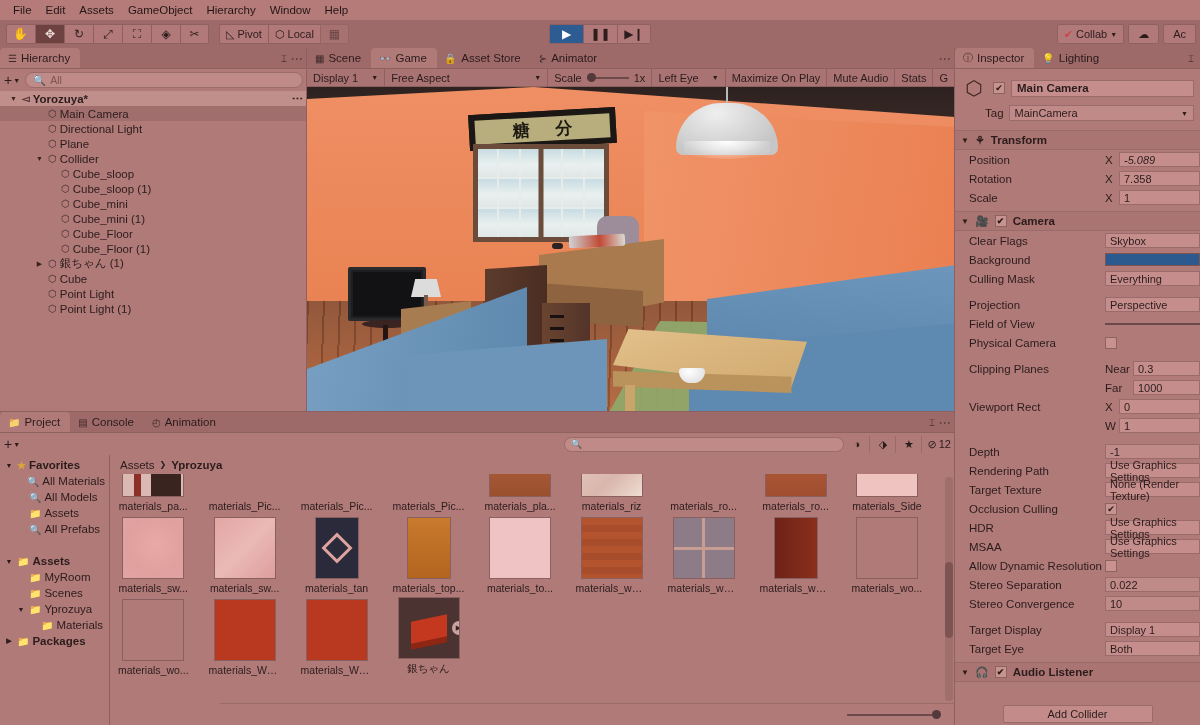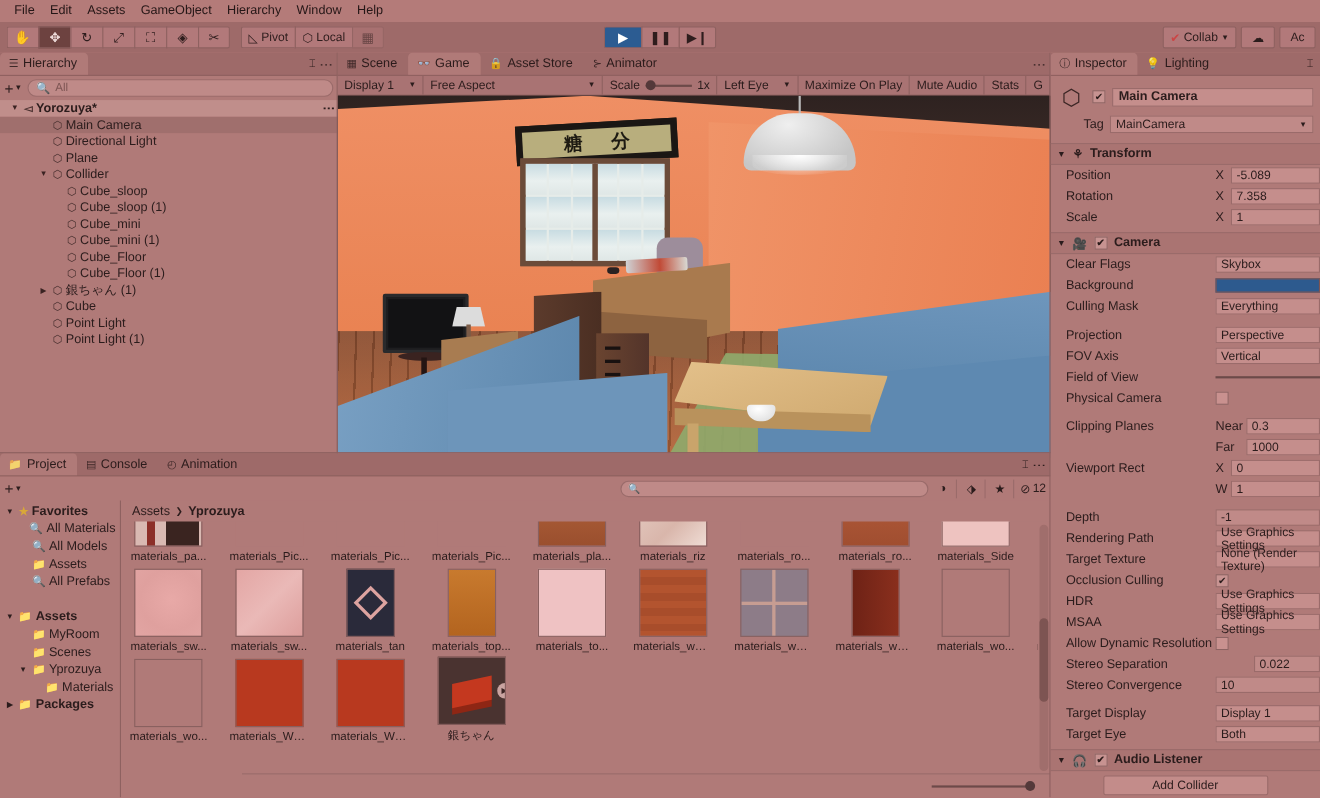--- a/index.html
+++ b/index.html
@@ -818,21 +818,21 @@
 
     <div id="components">
         <div class="comp-header">
           <span class="arrow">▼</span>
           <span style="font-size: 11px;">⚘</span>
           <span>Transform</span>
         </div>
         <div class="prop">
           <span class="pname">Position</span>
           <span class="axis">X</span>
-          <span class="field" style="margin-right: 0px;">-5.089</span>
+          <span class="field" style="margin-right: 0px; font-style: italic;">-5.089</span>
         </div>
         <div class="prop">
           <span class="pname">Rotation</span>
           <span class="axis">X</span>
           <span class="field" style="margin-right: 0px;">7.358</span>
         </div>
         <div class="prop">
           <span class="pname">Scale</span>
           <span class="axis">X</span>
           <span class="field" style="margin-right: 0px;">1</span>
@@ -854,24 +854,20 @@
         <div class="prop">
           <span class="pname">Culling Mask</span>
           <span class="field" style="margin-right: 0px;">Everything</span>
         </div>
         <div class="spacer"></div>
         <div class="prop">
           <span class="pname">Projection</span>
           <span class="field" style="margin-right: 0px;">Perspective</span>
         </div>
         <div class="prop">
-          <span class="pname">FOV Axis</span>
-          <span class="field" style="margin-right: 0px;">Vertical</span>
-        </div>
-        <div class="prop">
           <span class="pname">Field of View</span>
           <span class="sliderline" style="margin-right: 0px;"></span>
         </div>
         <div class="prop">
           <span class="pname">Physical Camera</span>
           <span class="chkfield empty" style="margin-right: 0px;"></span>
         </div>
         <div class="spacer"></div>
         <div class="prop">
           <span class="pname">Clipping Planes</span>
@@ -917,21 +913,21 @@
         <div class="prop">
           <span class="pname">MSAA</span>
           <span class="field" style="margin-right: 0px;">Use Graphics Settings</span>
         </div>
         <div class="prop">
           <span class="pname">Allow Dynamic Resolution</span>
           <span class="chkfield empty" style="margin-right: 0px;"></span>
         </div>
         <div class="prop">
           <span class="pname">Stereo Separation</span>
-          <span class="field flat" style="margin-right: 0px; margin-left: 35px;">0.022</span>
+          <span class="field flat" style="margin-right: 0px;">0.022</span>
         </div>
         <div class="prop">
           <span class="pname">Stereo Convergence</span>
           <span class="field flat" style="margin-right: 0px;">10</span>
         </div>
         <div class="spacer"></div>
         <div class="prop">
           <span class="pname">Target Display</span>
           <span class="field" style="margin-right: 0px;">Display 1</span>
         </div>

